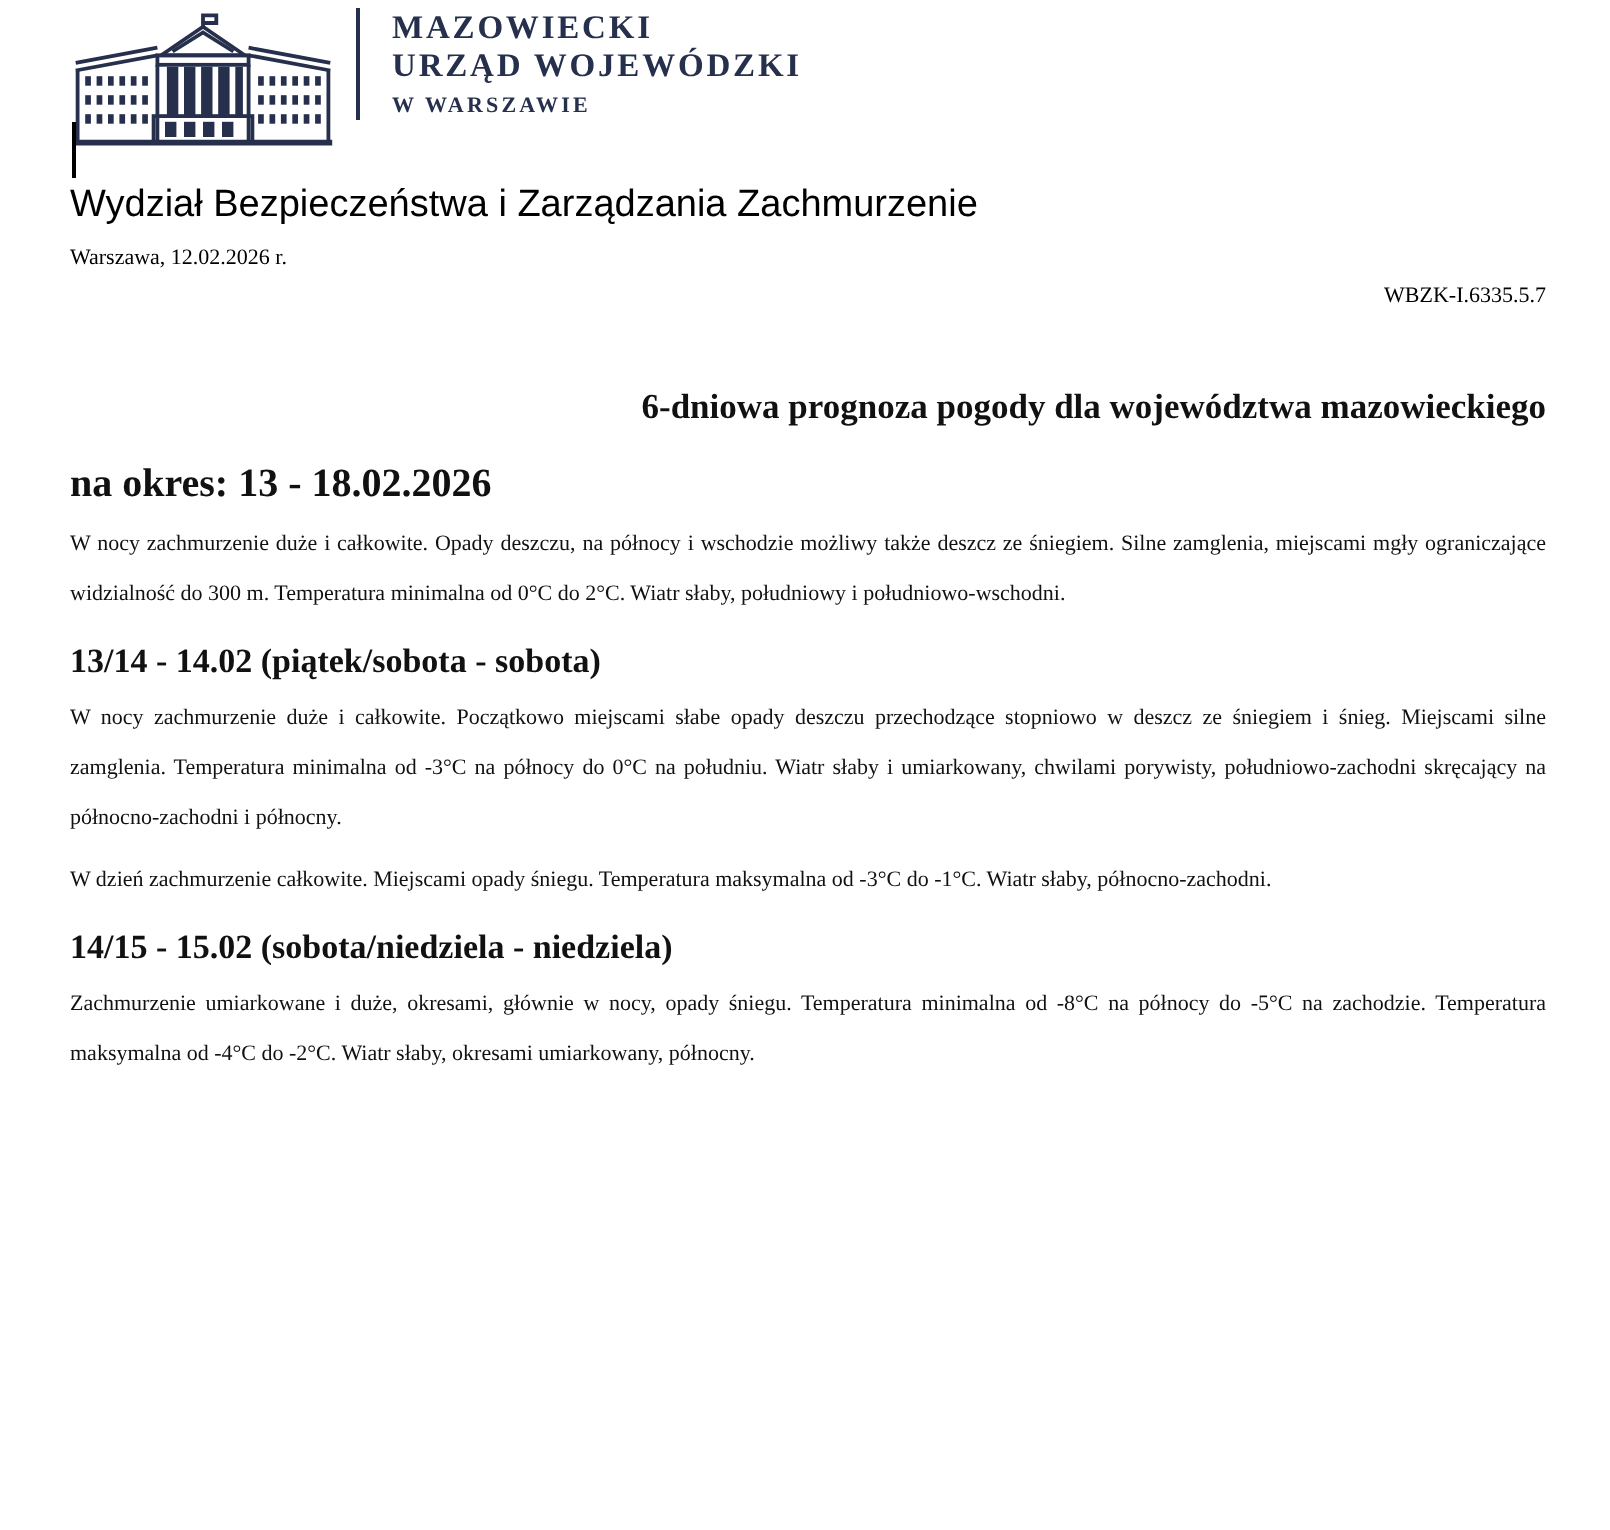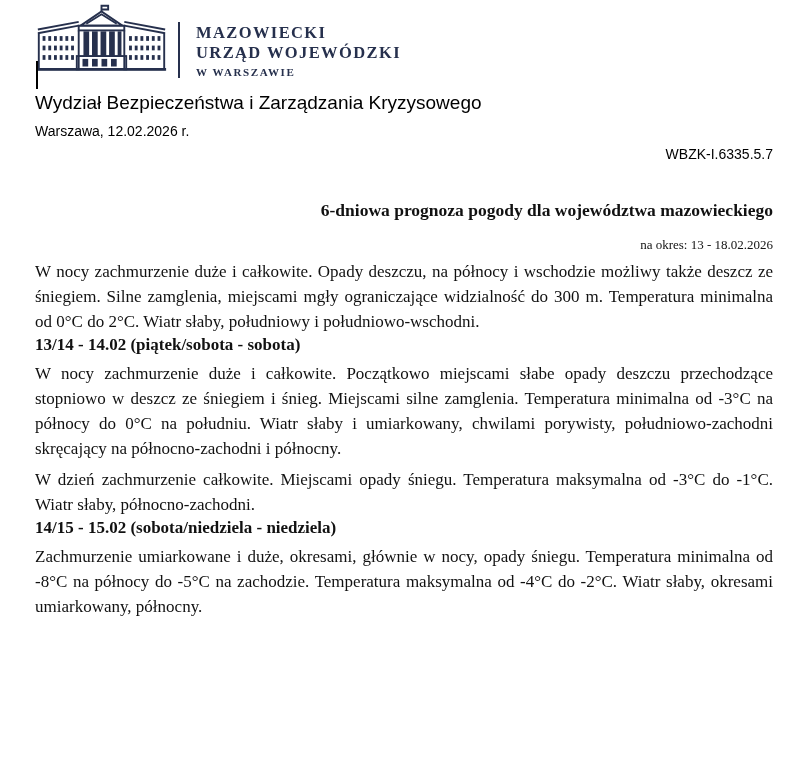--- a/index.html
+++ b/index.html
@@ -3,40 +3,40 @@
 <meta charset="utf-8">
 <style>
   html,body { margin:0; padding:0; }
   body {
     width:805px; height:765px; background:#ffffff; overflow:hidden;
     font-family:"Liberation Serif", serif; color:#111111; position:relative;
   }
   .doc { position:relative; padding:4px 32px 0 35px; box-sizing:border-box; width:805px; }
 
   
-  .logo-row { display:flex; align-items:flex-end; height:74px; }
+  .logo-row { display:flex; align-items:flex-start; height:74px; }
   .building-icon { flex:0 0 auto; }
   .logo-divider { width:2px; height:56px; background:#26304d; margin:0 16px 0 10px; }
   .logo-text { color:#26304d; font-weight:bold; }
   .logo-text .l1, .logo-text .l2 { font-size:16.5px; letter-spacing:1.4px; line-height:1.18; }
   .logo-text .l3 { font-size:11px; letter-spacing:1.6px; margin-top:4px; }
 
   .cursor-artifact { position:absolute; left:36px; top:61px; width:2px; height:28px; background:#000; }
 
   .department { font-family:"Liberation Sans", sans-serif; font-size:19px; color:#000; margin-top:14px; line-height:1.15; }
-  .meta { font-family:Liberation Sans, sans-serif; font-size:14px; color:#000; margin-top:9px; line-height:1.2; }
+  .meta { font-family:Liberation Serif, serif; font-size:11px; color:#000; margin-top:9px; line-height:1.2; }
   .meta.ref { margin-top:6px;text-align:right; }
 
   
   .title    { text-align:right; font-weight:bold; font-size:17.5px; margin-top:38px; line-height:1.2; }
-  .subtitle { text-align:right; font-weight:normal; font-size:13px; margin-top:16px; line-height:1.2; }
+  .subtitle { text-align:left; font-weight:bold; font-size:20px; margin-top:16px; line-height:1.2; }
 
-  .section-heading { font-weight:bold; font-size:17px; margin-top:0; line-height:21px; padding-top:0; }
+  .section-heading { font-weight:bold; font-size:17px; margin-top:10px; line-height:21px; padding-top:0; }
   .section-heading.first { margin-top:17px; }
-  p.body-par { font-size:17px; line-height:25px; text-align:justify; margin:6px 0 0 0; }
+  p.body-par { font-size:11px; line-height:25px; text-align:justify; margin:6px 0 0 0; }
 </style>
 </head>
 <body>
 
 <div class="doc">
 
   <div class="logo-row">
     <span class="building-icon">
       <svg width="133" height="72" viewBox="0 0 140 74" aria-hidden="true">
         <g stroke="#26304d" fill="none" stroke-width="2">
@@ -116,21 +116,21 @@
     <span class="logo-divider"></span>
     <span class="logo-text">
       <div class="l1">MAZOWIECKI</div>
       <div class="l2">URZĄD WOJEWÓDZKI</div>
       <div class="l3">W WARSZAWIE</div>
     </span>
   </div>
 
   <span class="cursor-artifact"></span>
 
-  <div class="department">Wydział Bezpieczeństwa i Zarządzania Kryzysowego</div>
+  <div class="department">Wydział Bezpieczeństwa i Zarządzania Zachmurzenie</div>
   <div class="meta">Warszawa, 12.02.2026 r.</div>
   <div class="meta ref">WBZK-I.6335.5.7</div>
 
   <div class="title">6-dniowa prognoza pogody dla województwa mazowieckiego</div>
   <div class="subtitle">na okres: 13 - 18.02.2026</div>
 
   <p class="body-par">W nocy zachmurzenie duże i całkowite. Opady deszczu, na północy i wschodzie możliwy także deszcz ze śniegiem. Silne zamglenia, miejscami mgły ograniczające widzialność do 300 m. Temperatura minimalna od 0°C do 2°C. Wiatr słaby, południowy i południowo-wschodni.</p>
 
   <div class="section-heading">13/14 - 14.02 (piątek/sobota - sobota)</div>
   <p class="body-par">W nocy zachmurzenie duże i całkowite. Początkowo miejscami słabe opady deszczu przechodzące stopniowo w deszcz ze śniegiem i śnieg. Miejscami silne zamglenia. Temperatura minimalna od -3°C na północy do 0°C na południu. Wiatr słaby i umiarkowany, chwilami porywisty, południowo-zachodni skręcający na północno-zachodni i północny.</p>

